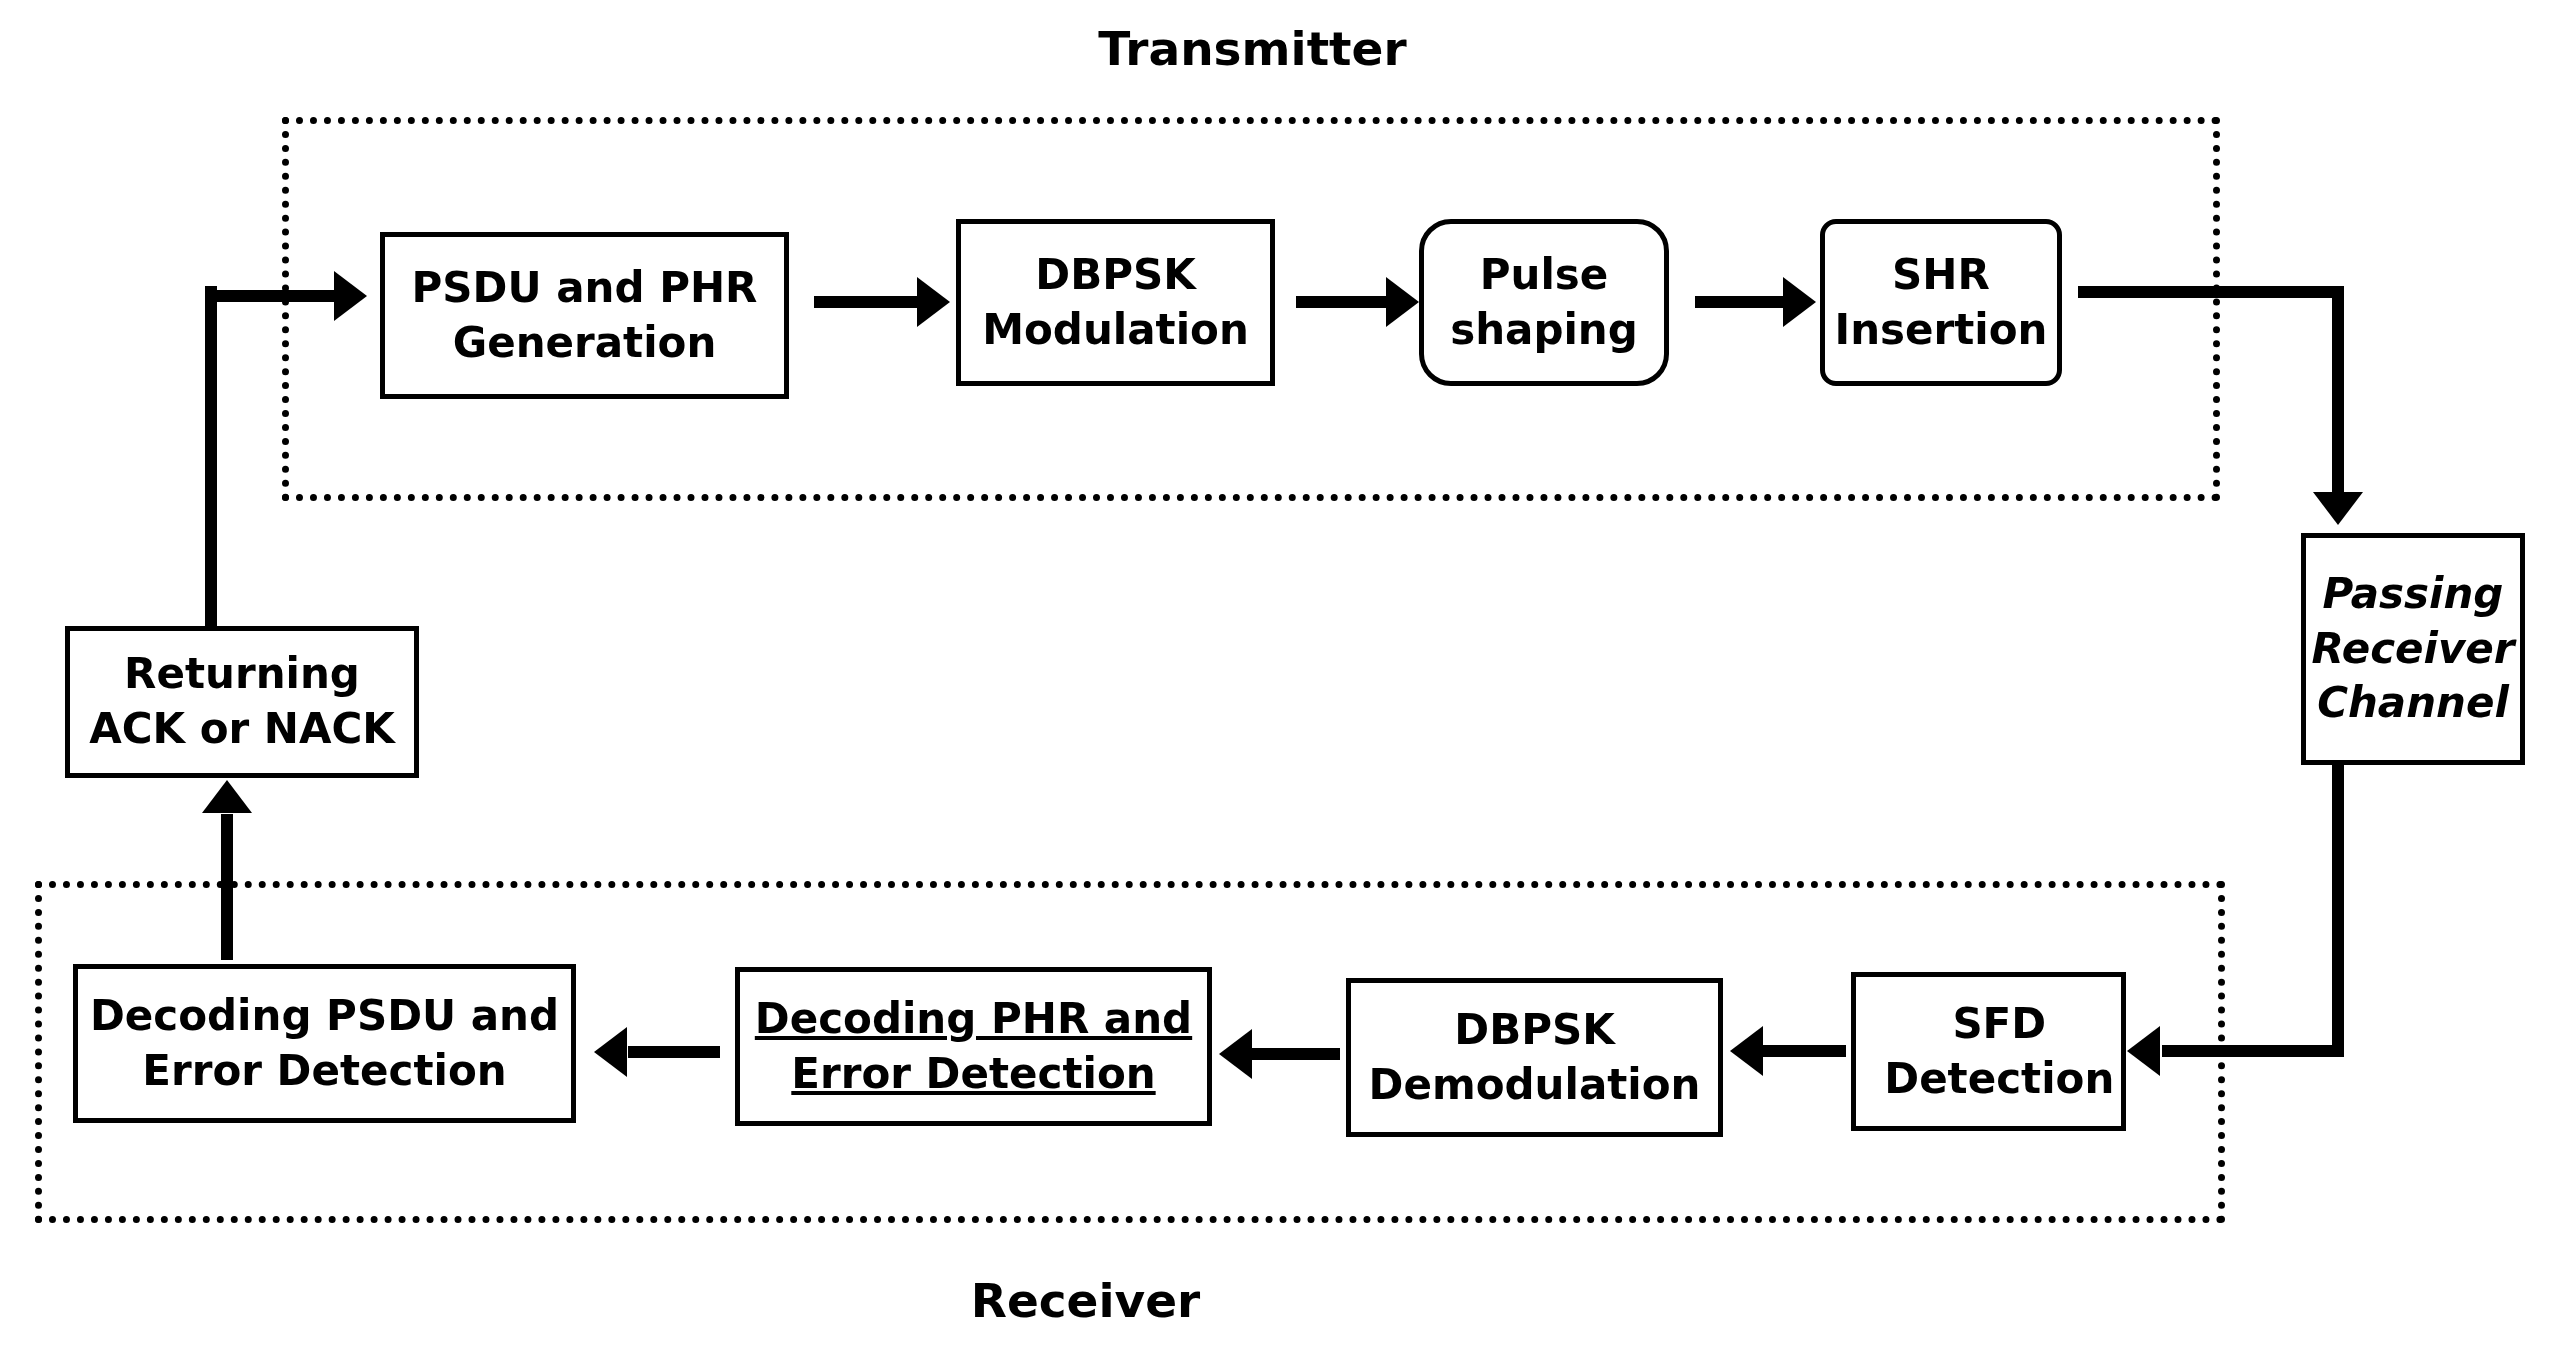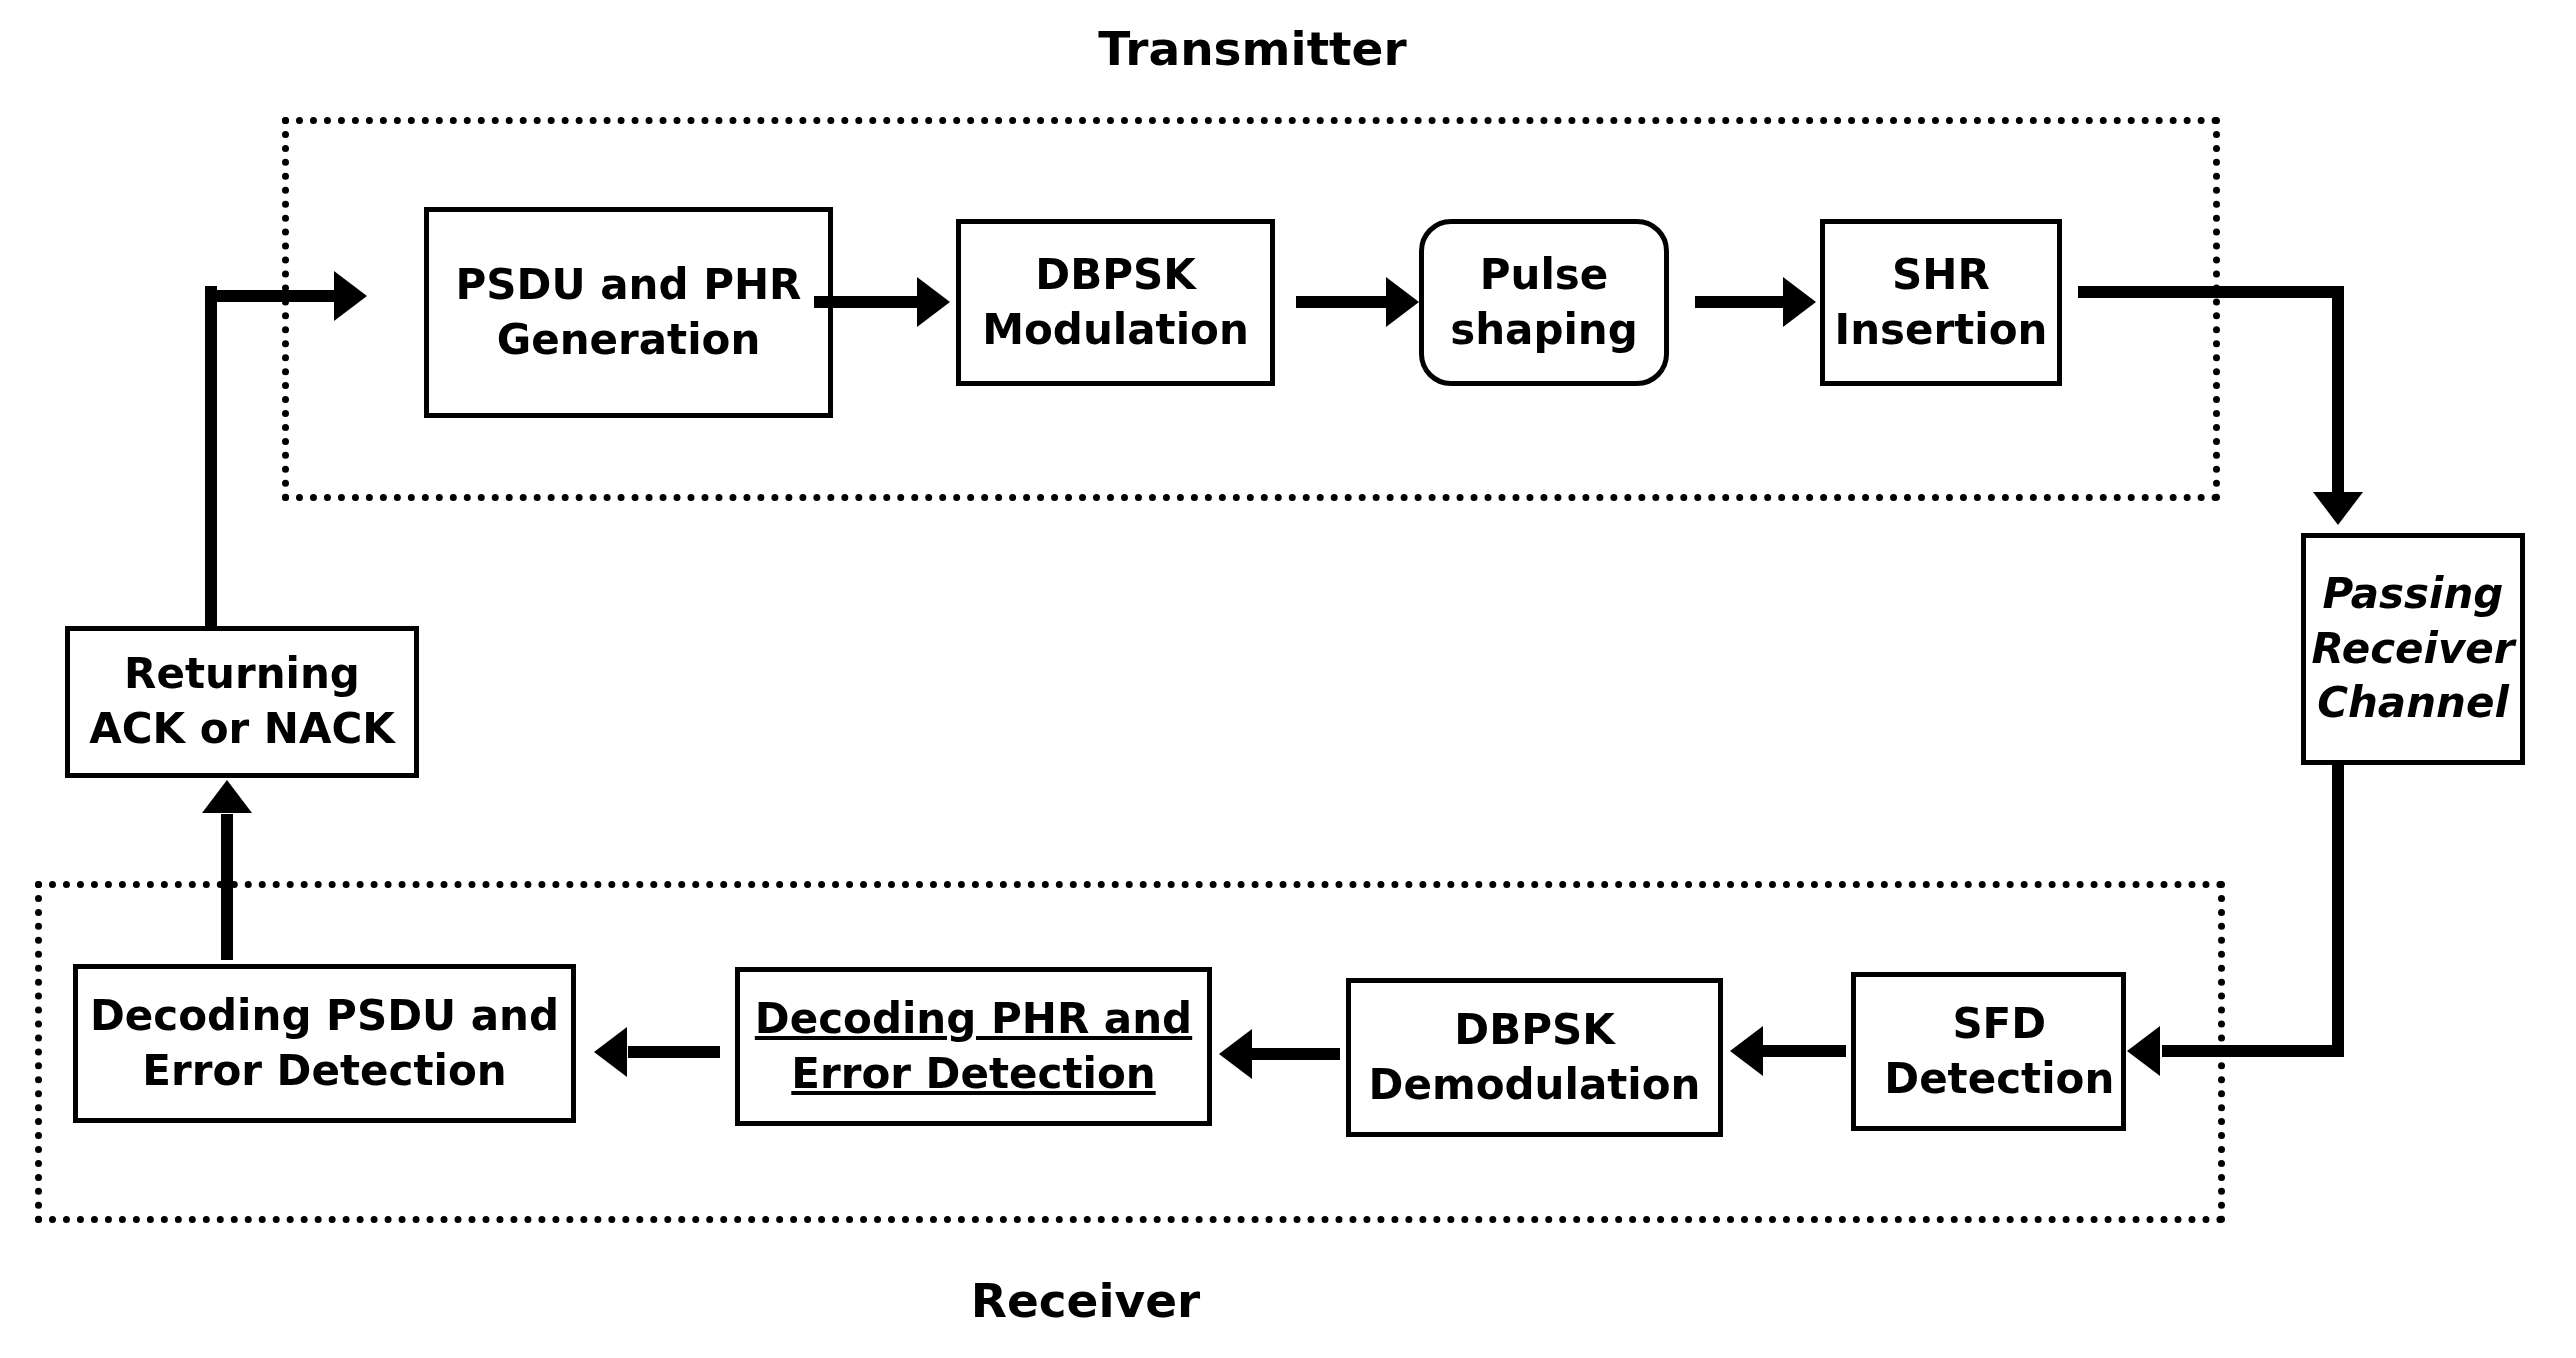--- a/index.html
+++ b/index.html
@@ -109,42 +109,42 @@
 <div id="canvas">
 
   <div class="section-label" style="left:1052px; top:25px; width:401px;">Transmitter</div>
 
   <div class="section-label" style="left:885px; top:1277px; width:401px;">Receiver</div>
 
   <div class="group-boundary" style="left:282px; top:117px; width:1938px; height:384px;"></div>
 
   <div class="group-boundary" style="left:35px; top:881px; width:2190px; height:342px;"></div>
 
-  <div class="block" style="left:380px; top:207px; width:409px; height:211px;margin-left:44px;">
+  <div class="block" style="left:380px; top:232px; width:409px; height:167px;">
     <div>
       <span>PSDU and PHR</span>
       <span>Generation</span>
     </div>
   </div>
 
   <div class="block" style="left:956px; top:219px; width:319px; height:167px;">
     <div>
       <span>DBPSK</span>
       <span>Modulation</span>
     </div>
   </div>
 
   <div class="block" style="left:1419px; top:219px; width:250px; height:167px;border-radius:32px;">
     <div>
       <span>Pulse</span>
       <span>shaping</span>
     </div>
   </div>
 
-  <div class="block" style="left:1820px; top:219px; width:242px; height:167px;">
+  <div class="block" style="left:1820px; top:219px; width:242px; height:167px;border-radius:16px;">
     <div>
       <span>SHR</span>
       <span>Insertion</span>
     </div>
   </div>
 
   <div class="block" style="left:2301px; top:533px; width:224px; height:232px;font-style:italic;">
     <div>
       <span>Passing</span>
       <span>Receiver</span>

